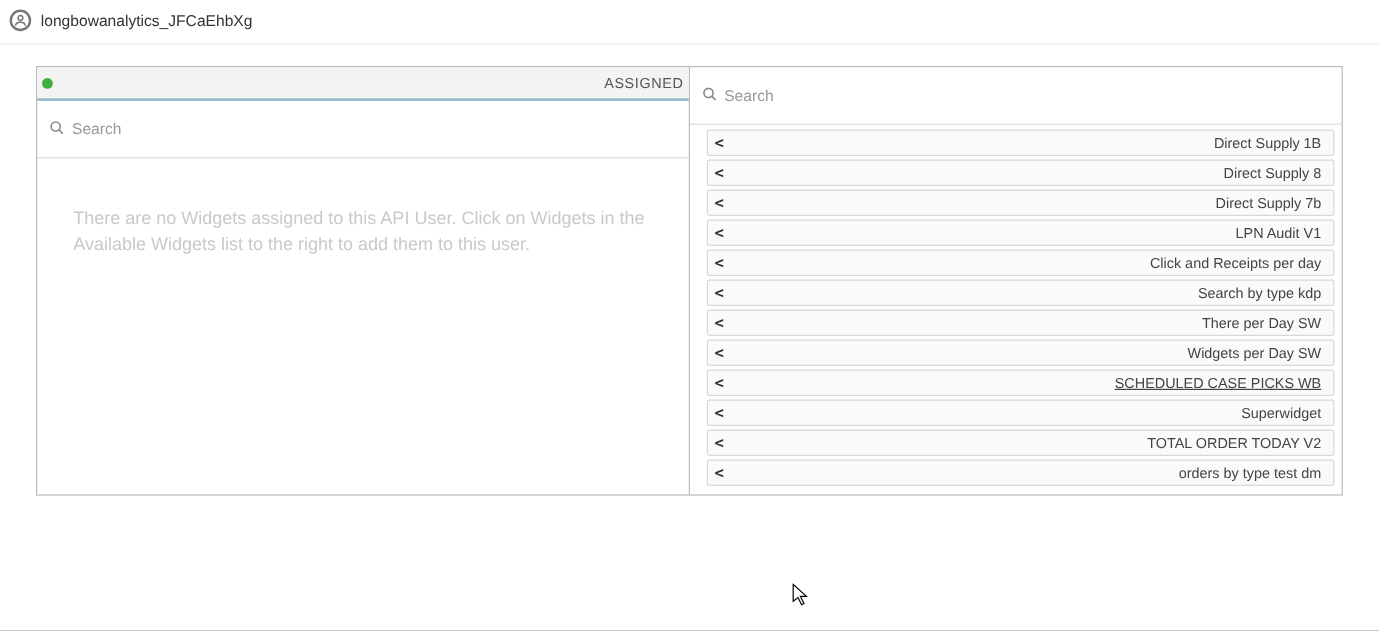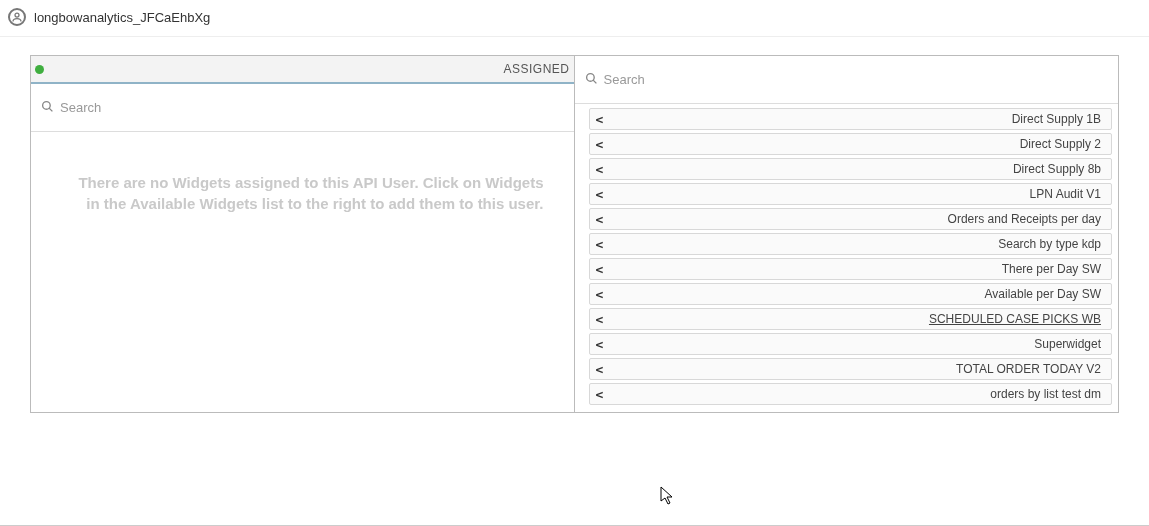--- a/index.html
+++ b/index.html
@@ -90,23 +90,23 @@
     }
     .search-row input::placeholder { color: #999; }
     .panel-body {
       flex: 1;
       overflow: hidden;
       position: relative;
       height: 272px;
     }
     .empty-msg {
       padding: 40px 30px;
-      text-align: right;
+      text-align: left;
       color: #c9c9c9;
-      font-weight: 700;
+      font-weight: 400;
       font-size: 15px;
       line-height: 1.4;
     }
     .list {
       overflow-y: auto;
       height: 100%;
       padding: 4px 6px 4px 14px;
     }
     .list-item {
       display: flex;
@@ -199,61 +199,61 @@
       <input type="text" placeholder="Search" style="">
     </div>
     <div class="panel-body">
       <div class="list" id="available-list">
           <div class="list-item">
             <span class="chev" style="font-family: Consolas, monospace;">&lt;</span>
             <span class="item-label">Direct Supply 1B</span>
           </div>
           <div class="list-item">
             <span class="chev" style="font-family: Consolas, monospace;">&lt;</span>
-            <span class="item-label">Direct Supply 2</span>
-          </div>
-          <div class="list-item">
-            <span class="chev" style="font-family: Consolas, monospace;">&lt;</span>
-            <span class="item-label">Direct Supply 8b</span>
+            <span class="item-label">Direct Supply 8</span>
+          </div>
+          <div class="list-item">
+            <span class="chev" style="font-family: Consolas, monospace;">&lt;</span>
+            <span class="item-label">Direct Supply 7b</span>
           </div>
           <div class="list-item">
             <span class="chev" style="font-family: Consolas, monospace;">&lt;</span>
             <span class="item-label">LPN Audit V1</span>
           </div>
           <div class="list-item">
             <span class="chev" style="font-family: Consolas, monospace;">&lt;</span>
-            <span class="item-label">Orders and Receipts per day</span>
+            <span class="item-label">Click and Receipts per day</span>
           </div>
           <div class="list-item">
             <span class="chev" style="font-family: Consolas, monospace;">&lt;</span>
             <span class="item-label">Search by type kdp</span>
           </div>
           <div class="list-item">
             <span class="chev" style="font-family: Consolas, monospace;">&lt;</span>
             <span class="item-label">There per Day SW</span>
           </div>
           <div class="list-item">
             <span class="chev" style="font-family: Consolas, monospace;">&lt;</span>
-            <span class="item-label">Available per Day SW</span>
+            <span class="item-label">Widgets per Day SW</span>
           </div>
           <div class="list-item">
             <span class="chev" style="font-family: Consolas, monospace;">&lt;</span>
             <span class="item-label underlined">SCHEDULED CASE PICKS WB</span>
           </div>
           <div class="list-item">
             <span class="chev" style="font-family: Consolas, monospace;">&lt;</span>
             <span class="item-label">Superwidget</span>
           </div>
           <div class="list-item">
             <span class="chev" style="font-family: Consolas, monospace;">&lt;</span>
             <span class="item-label">TOTAL ORDER TODAY V2</span>
           </div>
           <div class="list-item">
             <span class="chev" style="font-family: Consolas, monospace;">&lt;</span>
-            <span class="item-label">orders by list test dm</span>
+            <span class="item-label">orders by type test dm</span>
           </div>
         </div>
     </div>
   </div>
 
 </div>
 
 <div class="fake-cursor">
   <svg viewBox="0 0 16 20">
       <path d="M1 1 L1 15 L5 12 L8 18 L10 17 L7 11 L12 11 Z" fill="#fff" stroke="#000" stroke-width="1"></path>

